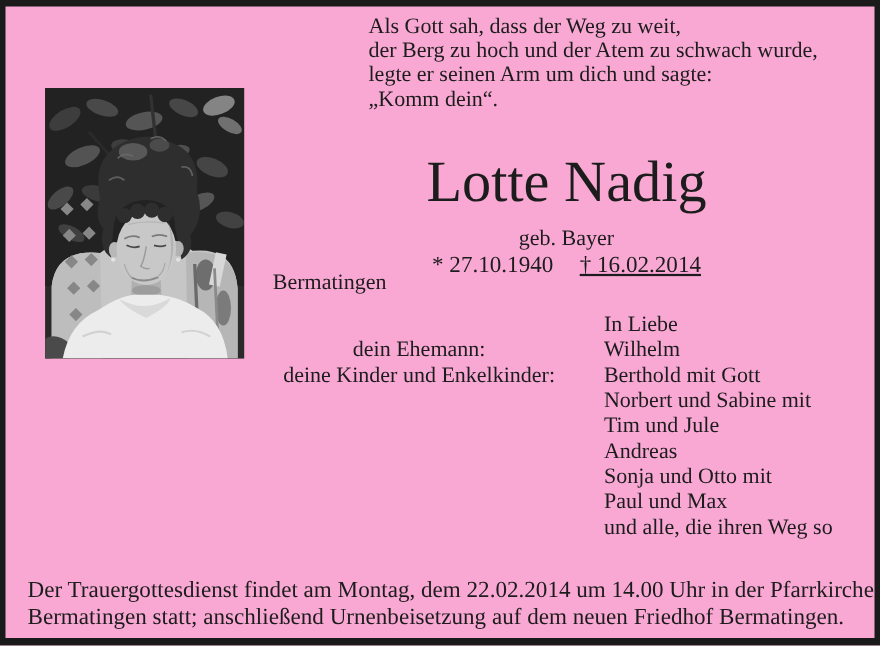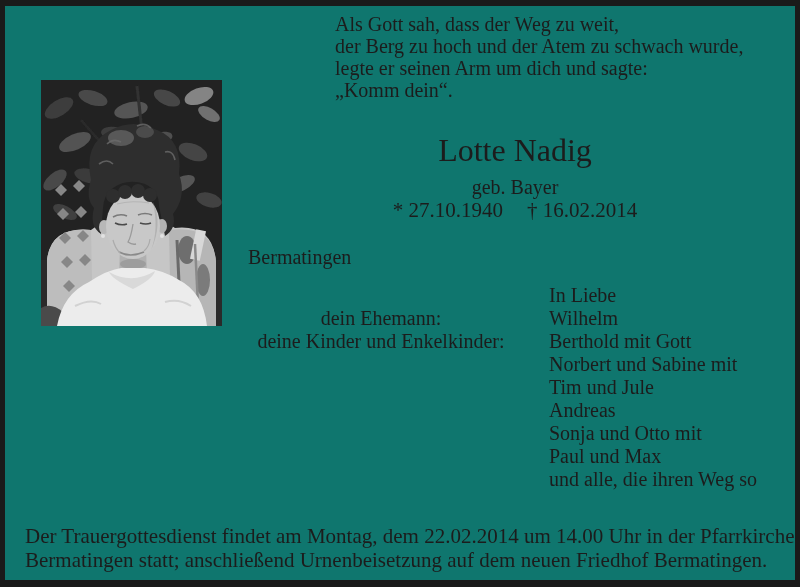--- a/index.html
+++ b/index.html
@@ -1,19 +1,19 @@
 <!DOCTYPE html>
 <html><head>
 <meta charset="utf-8">
 <style>
   html,body{margin:0;padding:0;background:#ffffff;}
   .page{
     position:relative;
     width:800px;height:587px;
-    background:#0f766e;
+    background:#f9a8d4;
     color:#1c1c1c;
     font-family:"Liberation Serif","DejaVu Serif",serif;
     overflow:hidden;
   }
   .frame{
     position:absolute;inset:0;
     border-style:solid;
     border-color:#1a1a1a;
     border-width:6px 5px 7px 5px;
     pointer-events:none;
@@ -25,29 +25,29 @@
   }
   .photo svg{display:block;}
   .poem{
     position:absolute;left:335px;top:13px;
     font-size:20px;line-height:22px;white-space:nowrap;
   }
   .name-block{
     position:absolute;left:340px;top:126px;width:350px;text-align:center;
   }
   .deceased-name{
-    font-size:32px;line-height:48px;font-weight:normal;margin:0;
+    font-size:53px;line-height:48px;font-weight:normal;margin:16px;
   }
   .maiden-name{
     font-size:20px;line-height:23px;margin-top:2px;
   }
   .dates{
     font-size:21px;line-height:23px;white-space:nowrap;
   }
-  .death-date{margin-left:24px;}
+  .death-date{margin-left:24px;text-decoration:underline;}
   .place{
     position:absolute;left:248px;top:246px;
     font-size:20px;line-height:22px;
   }
   .family{
     position:absolute;left:245px;top:284px;
     font-size:20px;line-height:23px;
   }
   .family-row{display:flex;gap:12px;}
   .family-role{

